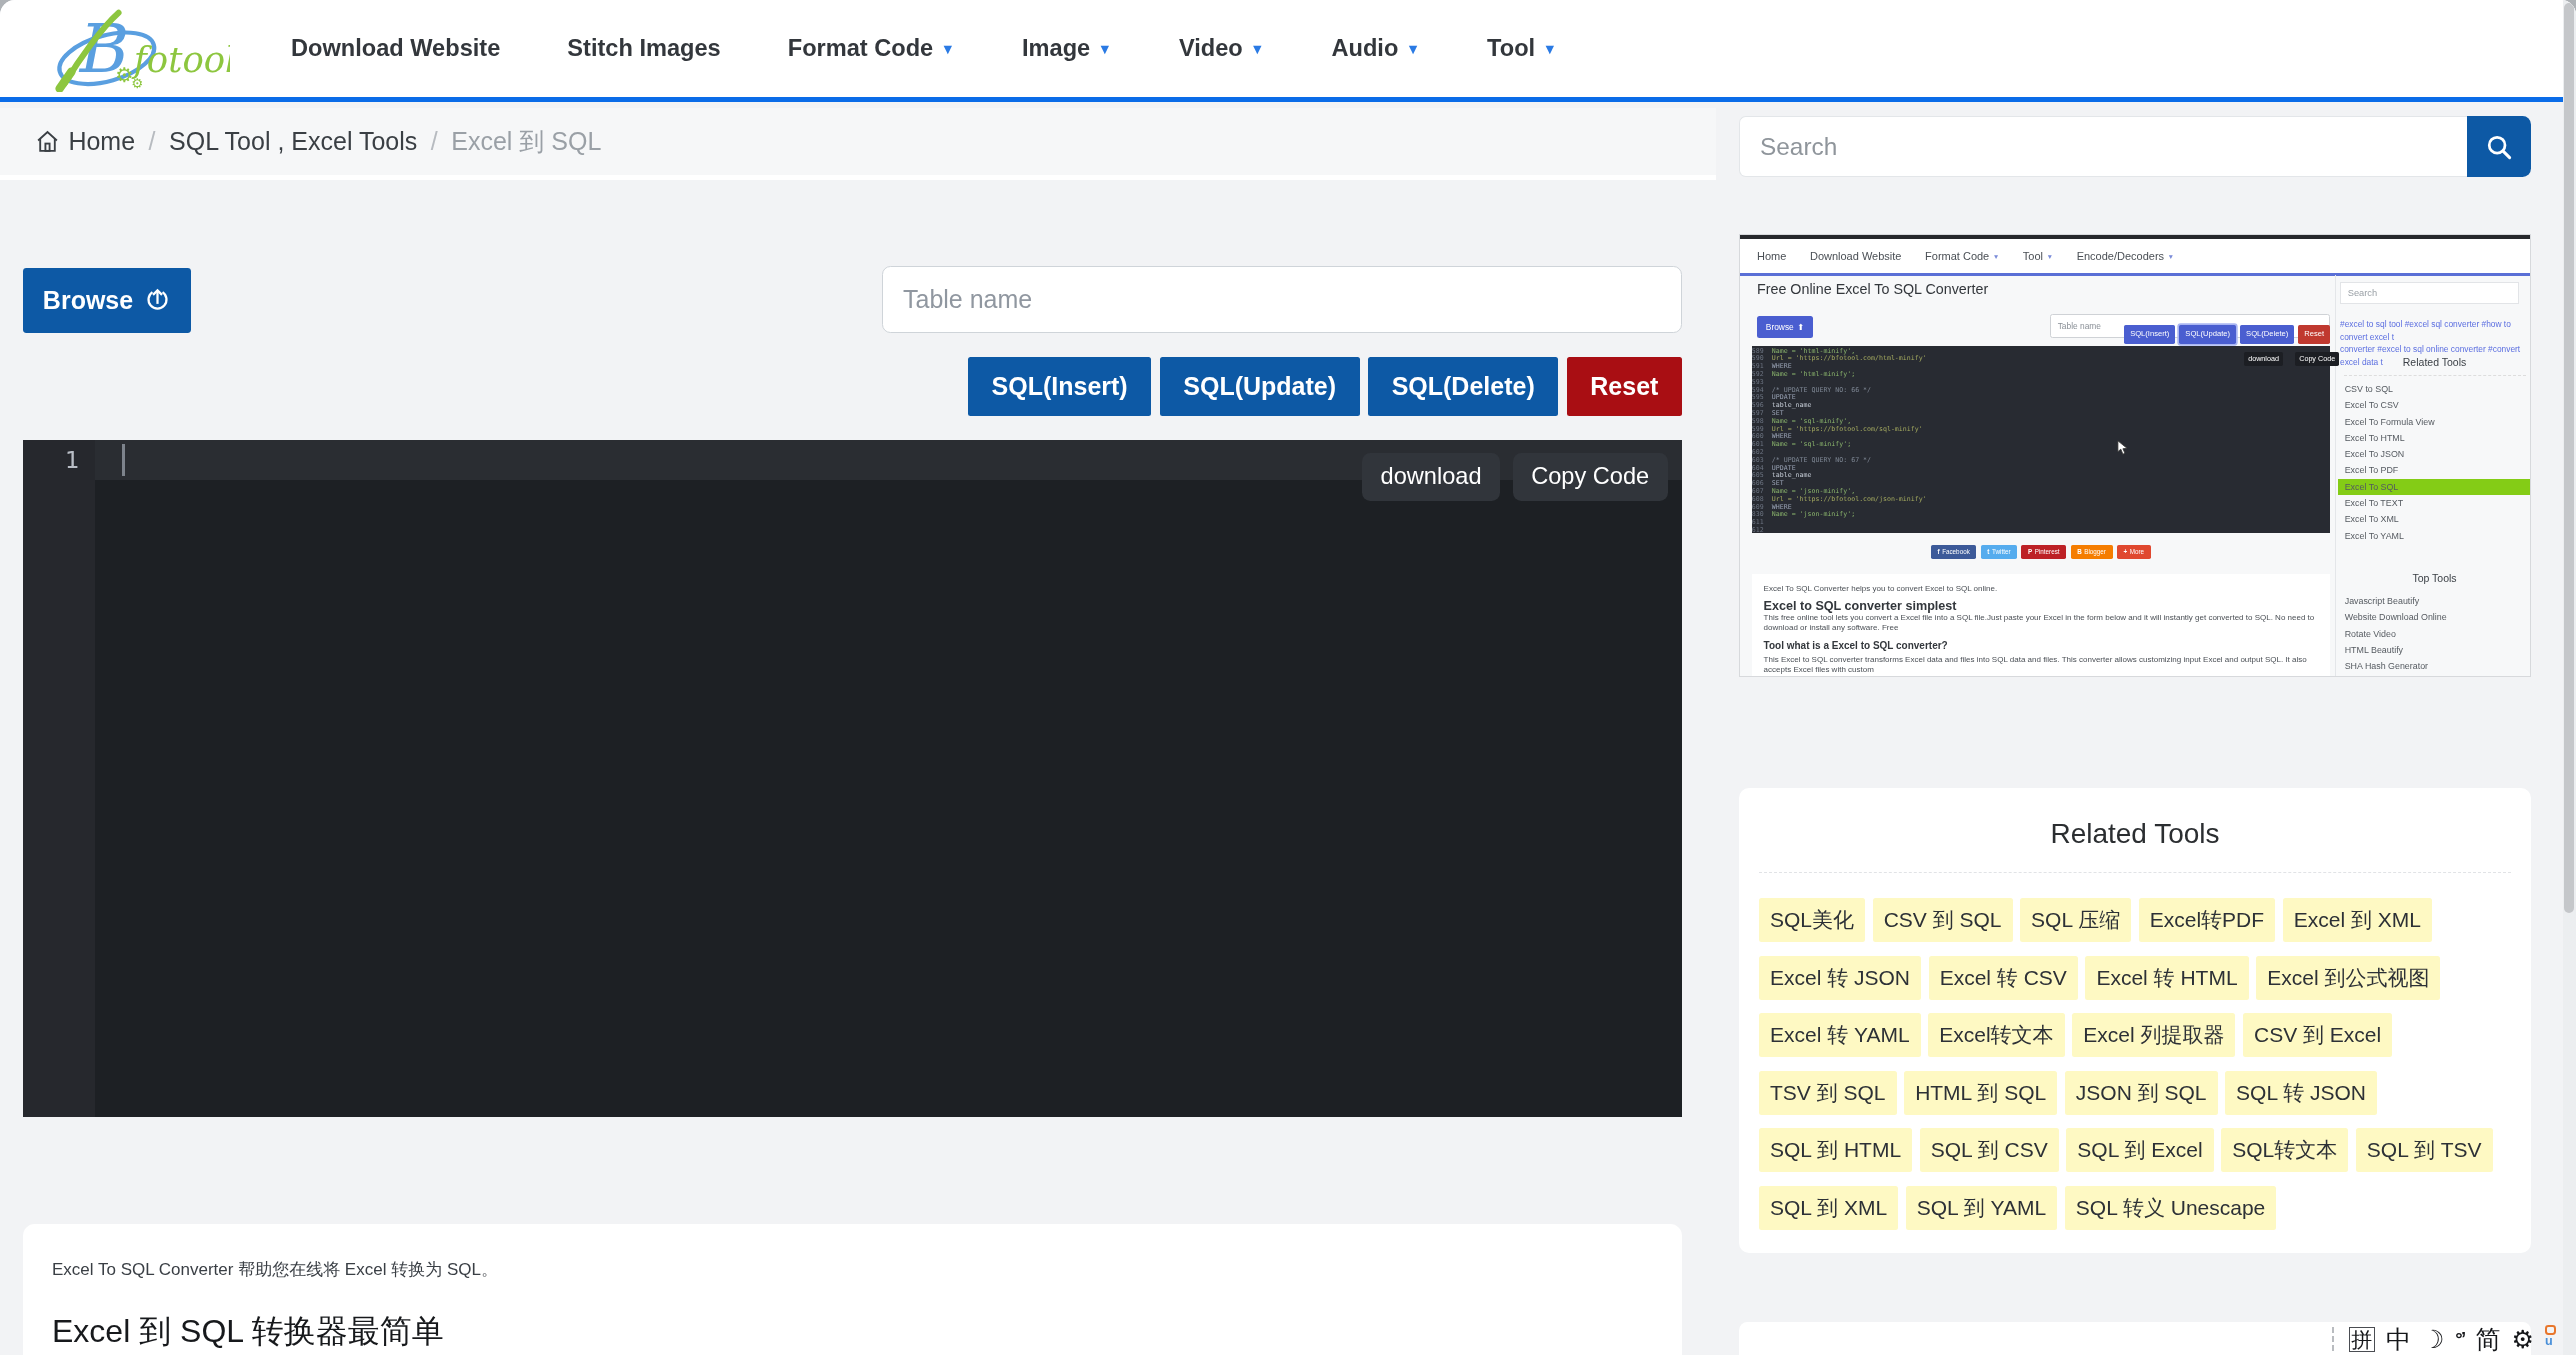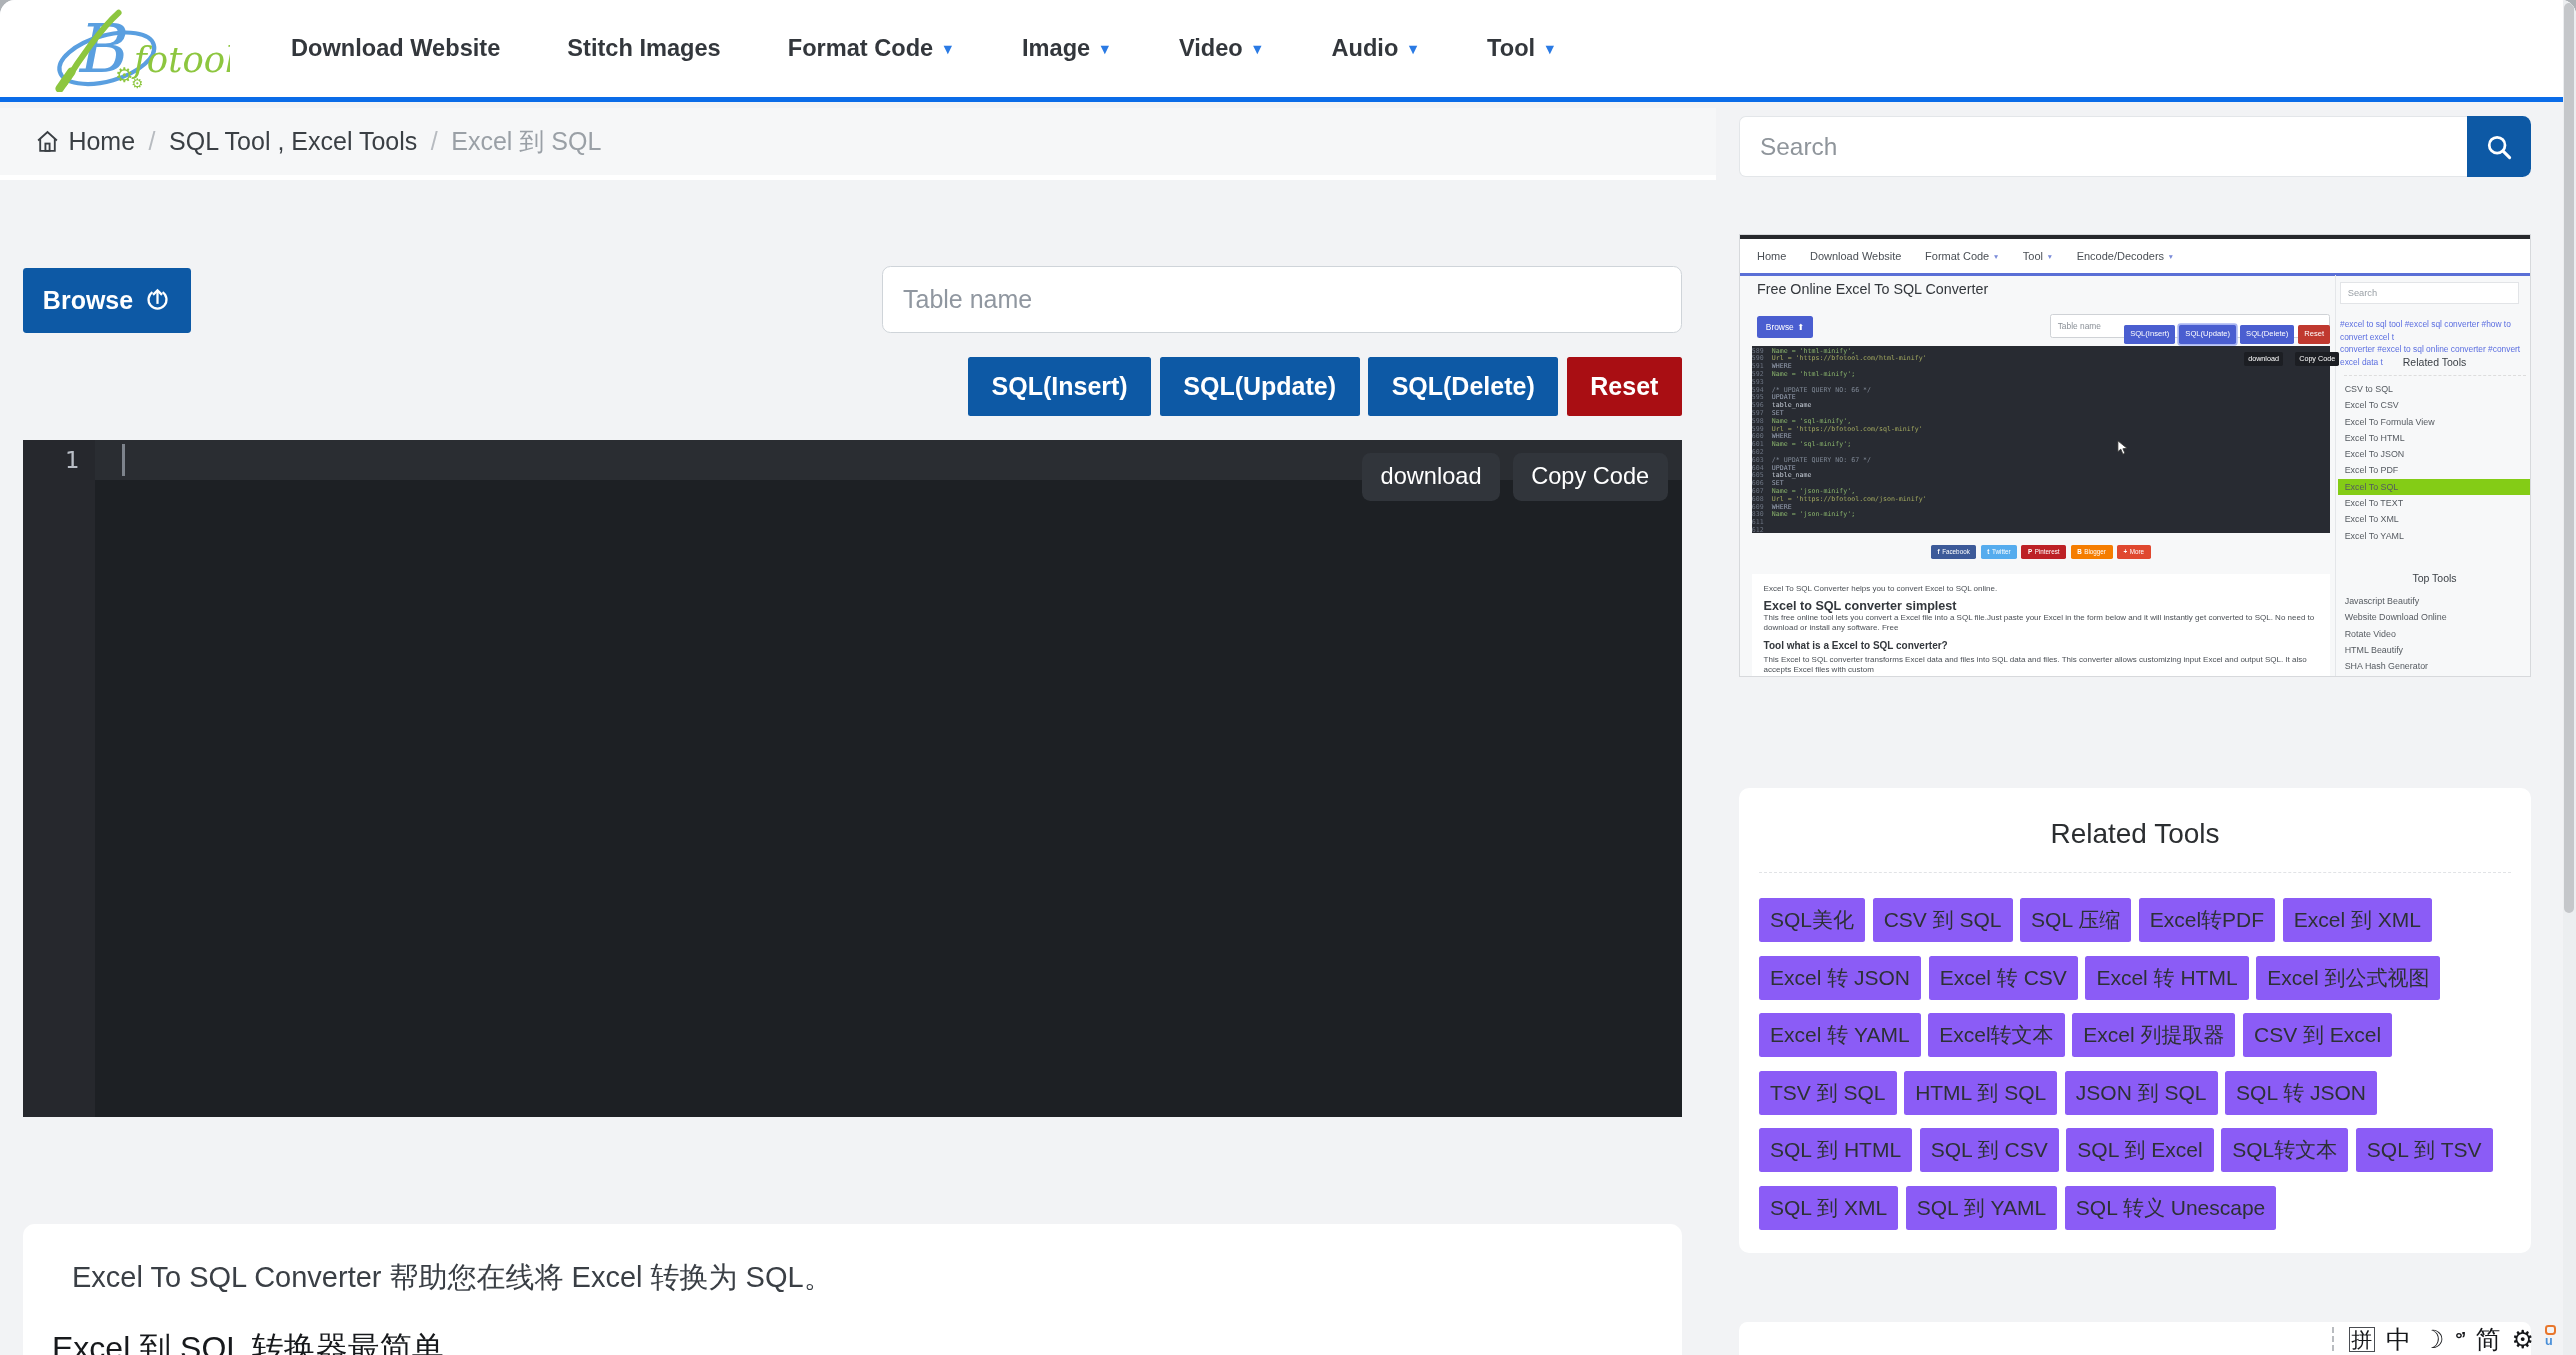--- a/index.html
+++ b/index.html
@@ -47,37 +47,37 @@
   .editor .ln { position:absolute; top:5.9px; left:0; width:56px; text-align:right; color:#b9bec6;
                 font:23.6px "DejaVu Sans Mono",monospace; }
   .editor .text-cursor { position:absolute; left:99px; top:4.2px; width:3.4px; height:32px; background:#7d838c; }
   .ebtns { position:absolute; top:12.6px; right:14.3px; display:flex; gap:12.6px; }
   .ebtn { height:48px; padding:0 18.5px; background:#31353b; color:#fff; font-size:23.6px; border:none;
           border-radius:8.4px; display:flex; align-items:center; cursor:pointer; font-family:"Liberation Sans",sans-serif; }
 
   
   .footer-card { position:absolute; top:1224px; left:23px; width:1659px; height:202px; background:#fff;
                  border-radius:11.8px; padding:34px 29px; }
-  .fc-line { font-size:29px; color:#3a3f45;margin-left:20px; }
+  .fc-line { font-size:17px; color:#3a3f45; }
   .fc-head { margin-top:29px; font-size:32px; font-weight:500; color:#17191c; }
 
   
   .search-row { position:absolute; top:116px; left:1739px; width:792px; height:61px; display:flex; }
   .search-input { flex:1; border:0.8px solid #e3e6e9; border-right:none; border-radius:6.7px 0 0 6.7px; background:#fff;
                   font-size:24.4px; padding:0 20px; color:#333; height:100%; font-family:"Liberation Sans",sans-serif; }
   .search-input::placeholder { color:#8f959b; }
   .search-btn { width:64px; height:61px; background:#0d59a5; border:none; border-radius:0 8.4px 8.4px 0;
                 display:flex; align-items:center; justify-content:center; cursor:pointer; }
 
   .related { position:absolute; top:788px; left:1739px; width:792px; height:465px; background:#fff;
              border-radius:10px; padding:30px 20px; }
   .rt-title { text-align:center; font-size:28px; color:#2b2e31; font-weight:500; }
   .rt-div { margin-top:22px; border-top:1.7px dashed #e1e3e6; }
   .rt-tags { margin-top:25px; display:flex; flex-wrap:wrap; gap:13.5px 7.6px; }
-  .tag { background:#8b5cf6; color:#2d3136; font-size:21px; height:44px; line-height:44px; padding:0 11px;
+  .tag { background:#fef9c3; color:#2d3136; font-size:21px; height:44px; line-height:44px; padding:0 11px;
          border-radius:2.5px; white-space:nowrap; cursor:pointer; }
 
   .bottom-strip { position:absolute; top:1322px; left:1739px; width:792px; height:34px; background:#fff;
                   border-radius:8.4px 8.4px 0 0; }
 
   
   .preview { position:absolute; top:234px; left:1739px; width:792px; height:443px; background:#fff;
              border:0.8px solid #d7d9dc; overflow:hidden; }
   .pv-top { position:absolute; top:0; left:0; right:0; height:4.2px; background:#26282c; }
   .pv-nav { position:absolute; top:4.2px; left:0; right:0; height:34px; background:#fff; display:flex;

